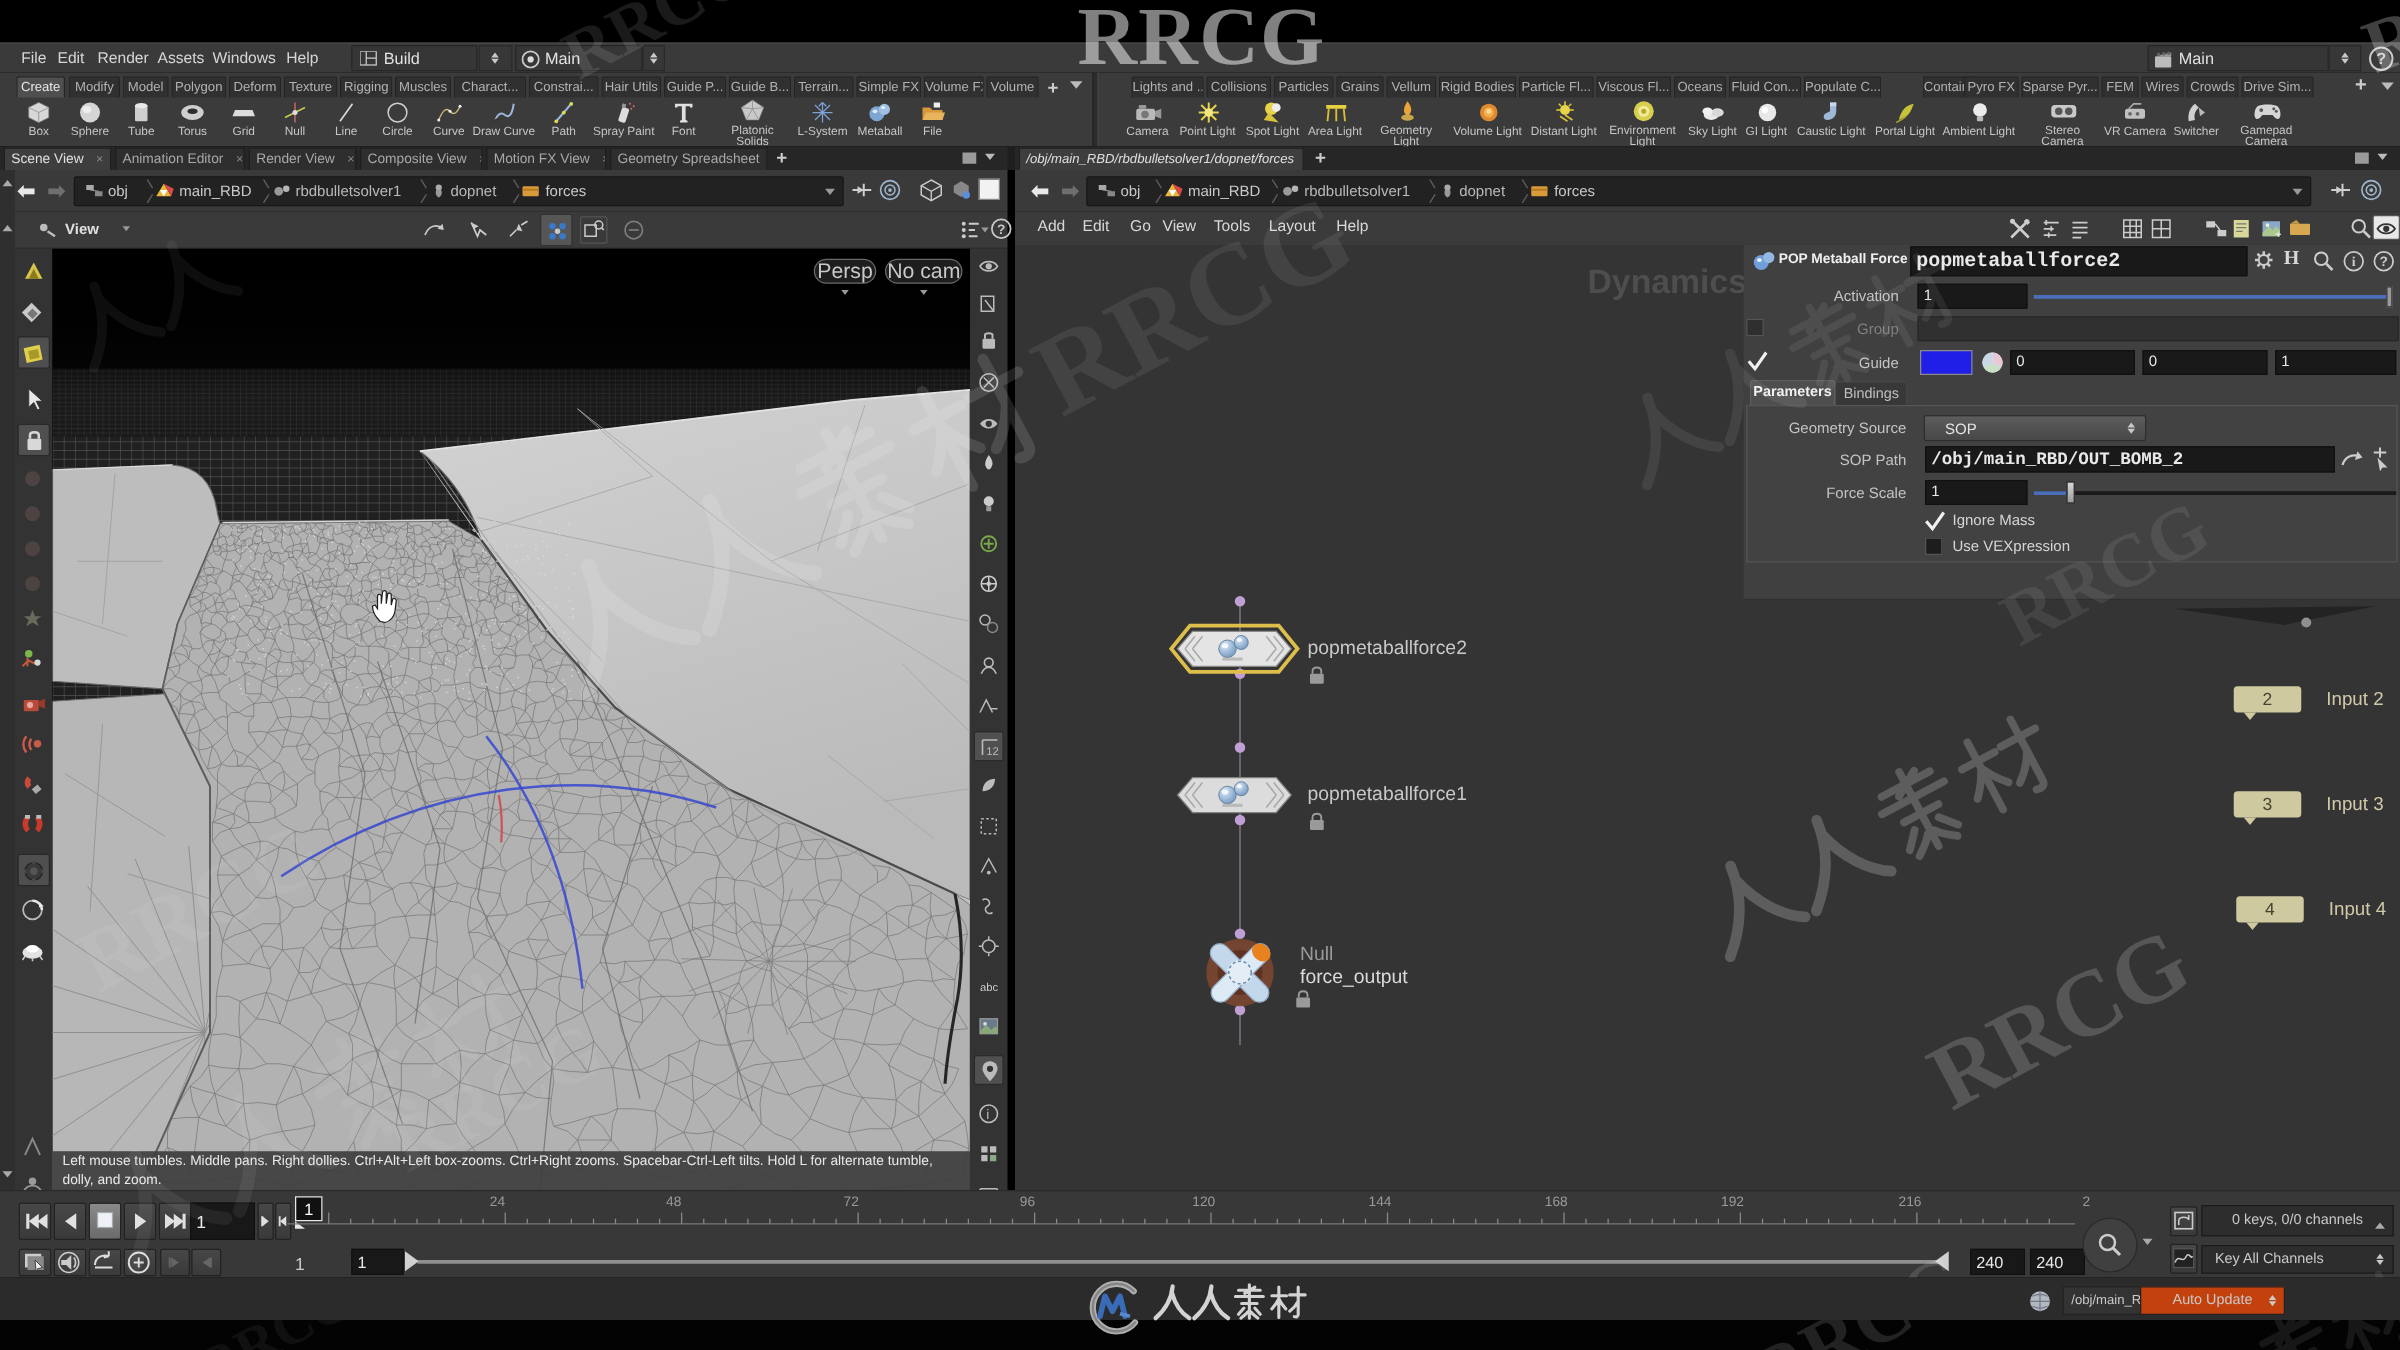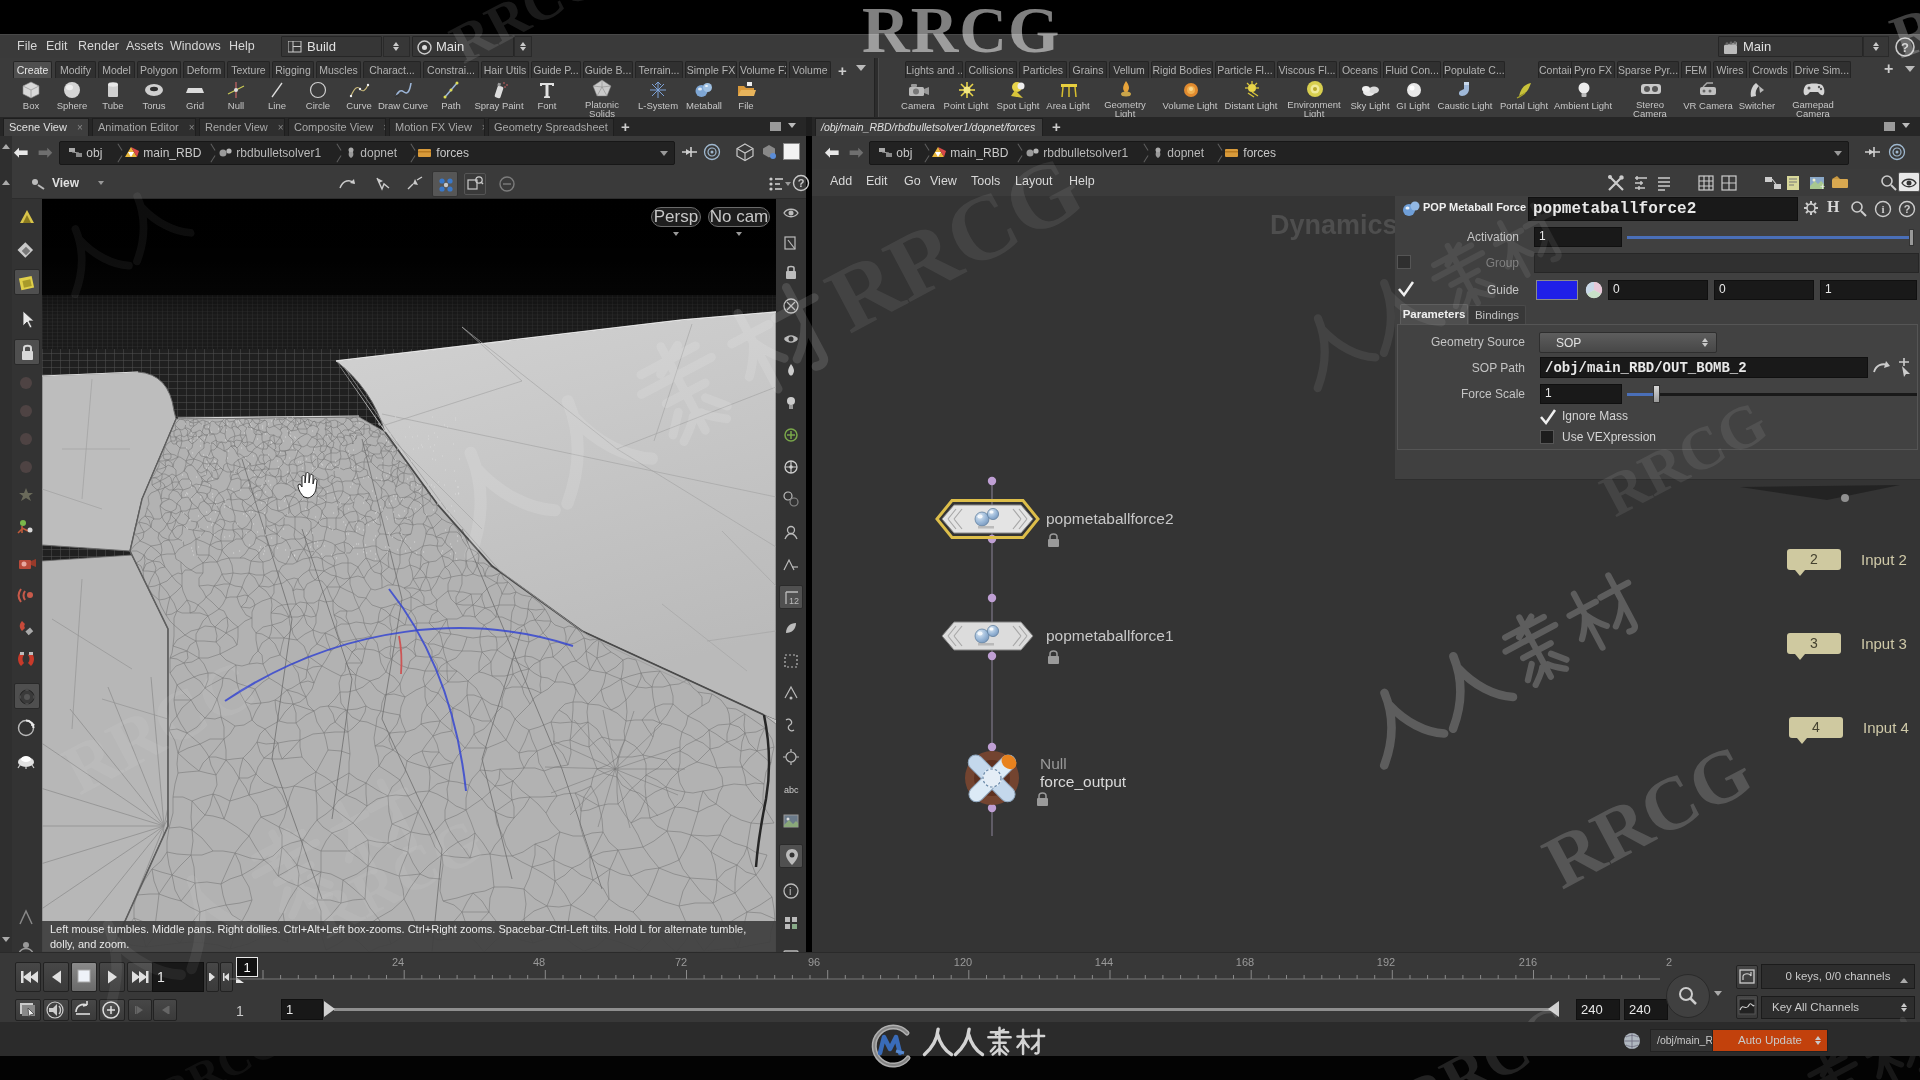--- a/index.html
+++ b/index.html
@@ -1197,21 +1197,21 @@
       </div>
     <div style="position:absolute;left:236px;top:4px;width:22px;height:20px;background:#111;border:1.5px solid #e8e8e8;color:#fff;font-size:13px;text-align:center;line-height:19px">1</div>
     <div style="position:absolute;left:236px;top:24px;width:0;height:0;border-left:8px solid #e8e8e8;border-top:6px solid transparent;border-bottom:0 solid transparent"></div>
     <svg width="1920" height="70" style="position:absolute;left:0;top:0;pointer-events:none">
         <path d="M230,26 H1660" stroke="#777" stroke-width="1"></path>
         <path d="M263.0,17 V26 M280.6,22 V26 M298.3,22 V26 M315.9,22 V26 M333.6,22 V26 M351.2,22 V26 M368.9,22 V26 M386.5,22 V26 M404.2,17 V26 M421.8,22 V26 M439.5,22 V26 M457.1,22 V26 M474.8,22 V26 M492.4,22 V26 M510.0,22 V26 M527.7,22 V26 M545.3,17 V26 M563.0,22 V26 M580.6,22 V26 M598.3,22 V26 M615.9,22 V26 M633.6,22 V26 M651.2,22 V26 M668.9,22 V26 M686.5,17 V26 M704.1,22 V26 M721.8,22 V26 M739.4,22 V26 M757.1,22 V26 M774.7,22 V26 M792.4,22 V26 M810.0,22 V26 M827.7,17 V26 M845.3,22 V26 M863.0,22 V26 M880.6,22 V26 M898.3,22 V26 M915.9,22 V26 M933.5,22 V26 M951.2,22 V26 M968.8,17 V26 M986.5,22 V26 M1004.1,22 V26 M1021.8,22 V26 M1039.4,22 V26 M1057.1,22 V26 M1074.7,22 V26 M1092.4,22 V26 M1110.0,17 V26 M1127.7,22 V26 M1145.3,22 V26 M1162.9,22 V26 M1180.6,22 V26 M1198.2,22 V26 M1215.9,22 V26 M1233.5,22 V26 M1251.2,17 V26 M1268.8,22 V26 M1286.5,22 V26 M1304.1,22 V26 M1321.8,22 V26 M1339.4,22 V26 M1357.1,22 V26 M1374.7,22 V26 M1392.3,17 V26 M1410.0,22 V26 M1427.6,22 V26 M1445.3,22 V26 M1462.9,22 V26 M1480.6,22 V26 M1498.2,22 V26 M1515.9,22 V26 M1533.5,17 V26 M1551.2,22 V26 M1568.8,22 V26 M1586.4,22 V26 M1604.1,22 V26 M1621.7,22 V26 M1639.4,22 V26" stroke="#8a8a8a" stroke-width="1"></path>
       </svg>
     <span style="position:absolute;left:384px;top:3px;width:28px;text-align:center;color:#9a9a9a;font-size:11px">24</span>
     <span style="position:absolute;left:525px;top:3px;width:28px;text-align:center;color:#9a9a9a;font-size:11px">48</span>
     <span style="position:absolute;left:667px;top:3px;width:28px;text-align:center;color:#9a9a9a;font-size:11px">72</span>
-    <span style="position:absolute;left:808px;top:3px;width:28px;text-align:left;color:#9a9a9a;font-size:11px">96</span>
+    <span style="position:absolute;left:808px;top:3px;width:28px;text-align:center;color:#9a9a9a;font-size:11px">96</span>
     <span style="position:absolute;left:949px;top:3px;width:28px;text-align:center;color:#9a9a9a;font-size:11px">120</span>
     <span style="position:absolute;left:1090px;top:3px;width:28px;text-align:center;color:#9a9a9a;font-size:11px">144</span>
     <span style="position:absolute;left:1231px;top:3px;width:28px;text-align:center;color:#9a9a9a;font-size:11px">168</span>
     <span style="position:absolute;left:1372px;top:3px;width:28px;text-align:center;color:#9a9a9a;font-size:11px">192</span>
     <span style="position:absolute;left:1514px;top:3px;width:28px;text-align:center;color:#9a9a9a;font-size:11px">216</span>
     <span style="position:absolute;left:1655px;top:3px;width:28px;text-align:center;color:#9a9a9a;font-size:11px">2</span>
     <div class="pbtn" style="left:15px;top:46px;width:26px;height:22px;background:linear-gradient(#474747,#3a3a3a);">
         <svg width="24" height="20">
           <rect x="4" y="3" width="13" height="11" fill="#ccc"></rect>
           <rect x="6" y="5" width="13" height="11" fill="#888"></rect>

